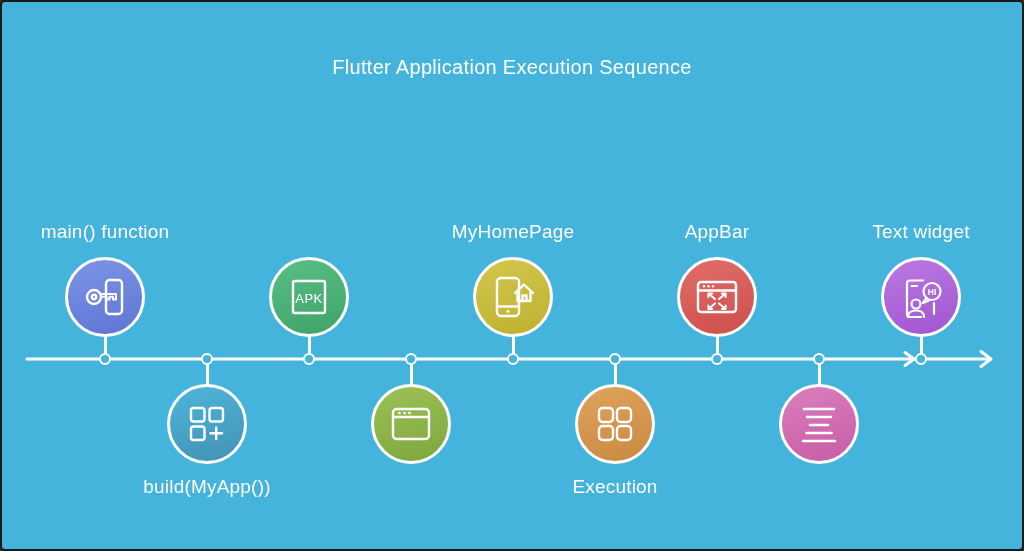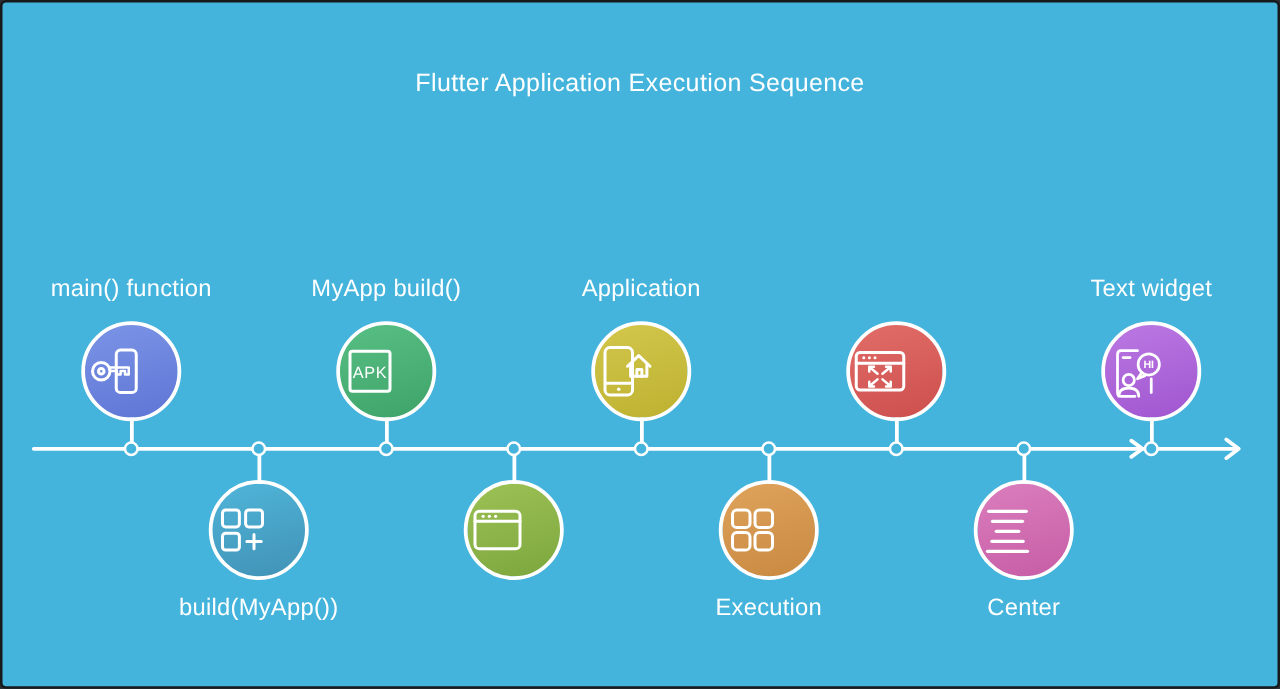--- a/index.html
+++ b/index.html
@@ -29,21 +29,21 @@
   .stem{
     position:absolute;width:3px;background:#fff;
     left:calc(var(--cx) - 1.5px);z-index:0;
   }
   .top .stem{top:330px;height:28px;}
   .bottom .stem{top:356px;height:30px;}
   .bubble{
     position:absolute;width:74px;height:74px;
     border:3px solid #fff;border-radius:50%;
     left:calc(var(--cx) - 40px);
-    display:flex;align-items:center;justify-content:flex-start;
+    display:flex;align-items:center;justify-content:center;
     z-index:2;
   }
   .top .bubble{top:255px;}
   .bottom .bubble{top:382px;}
   .junction{
     position:absolute;width:8px;height:8px;
     border:2.5px solid #fff;border-radius:50%;
     background:var(--bg,#44B4DC);
     left:calc(var(--cx) - 6.5px);top:350.5px;z-index:3;
   }
@@ -90,21 +90,20 @@
         <rect x="8" y="8" width="13.5" height="13.5" rx="2.5"></rect>
         <rect x="26.5" y="8" width="13.5" height="13.5" rx="2.5"></rect>
         <rect x="8" y="26.5" width="13.5" height="13.5" rx="2.5"></rect>
         <path d="M33.2 27.5 V39 M27.5 33.2 H39"></path>
       </svg>
     </div>
     <div class="junction"></div>
   </div>
 
   <div class="node top x2">
-    <div class="node-label">MyApp build()</div>
     <div class="stem"></div>
     <div class="bubble" style="background: linear-gradient(165deg, rgb(88, 191, 132) 0%, rgb(62, 163, 104) 100%);">
       <svg class="icon" width="48" height="48" viewBox="0 0 48 48">
         <rect x="8" y="8" width="32" height="32" rx="2"></rect>
         <text x="24" y="29.5" text-anchor="middle" font-size="13" letter-spacing="0.5">APK</text>
       </svg>
     </div>
     <div class="junction"></div>
   </div>
 
@@ -116,21 +115,21 @@
         <line x1="6" y1="17" x2="42" y2="17"></line>
         <circle class="fillw" cx="12.5" cy="13" r="1.3"></circle>
         <circle class="fillw" cx="17.5" cy="13" r="1.3"></circle>
         <circle class="fillw" cx="22.5" cy="13" r="1.3"></circle>
       </svg>
     </div>
     <div class="junction"></div>
   </div>
 
   <div class="node top x4">
-    <div class="node-label">Application</div>
+    <div class="node-label">MyHomePage</div>
     <div class="stem"></div>
     <div class="bubble" style="background: linear-gradient(165deg, rgb(210, 199, 76) 0%, rgb(190, 177, 49) 100%);">
       <svg class="icon" width="48" height="48" viewBox="0 0 48 48">
         <rect x="8" y="5" width="22" height="38" rx="4"></rect>
         <line x1="9" y1="33.5" x2="29" y2="33.5"></line>
         <circle class="fillw" cx="19" cy="38.3" r="1.4"></circle>
         <path d="M26 20 L35 11.5 L44 20"></path>
         <path d="M28.5 18.5 V28 H41.5 V18.5"></path>
         <path d="M33.5 28 V22.5 H37.5 V28"></path>
       </svg>
@@ -146,41 +145,41 @@
         <rect x="8" y="8" width="14" height="14" rx="3.5"></rect>
         <rect x="26" y="8" width="14" height="14" rx="3.5"></rect>
         <rect x="8" y="26" width="14" height="14" rx="3.5"></rect>
         <rect x="26" y="26" width="14" height="14" rx="3.5"></rect>
       </svg>
     </div>
     <div class="junction"></div>
   </div>
 
   <div class="node top x6">
+    <div class="node-label">AppBar</div>
     <div class="stem"></div>
     <div class="bubble" style="background: linear-gradient(165deg, rgb(225, 109, 104) 0%, rgb(205, 79, 77) 100%);">
       <svg class="icon" width="48" height="48" viewBox="0 0 48 48">
         <rect x="5" y="9" width="38" height="30" rx="3"></rect>
         <line x1="5" y1="17.5" x2="43" y2="17.5"></line>
         <circle class="fillw" cx="11" cy="13.2" r="1.2"></circle>
         <circle class="fillw" cx="15.5" cy="13.2" r="1.2"></circle>
         <circle class="fillw" cx="20" cy="13.2" r="1.2"></circle>
         <g stroke-width="2">
           <path d="M26 26 L32.3 20.7 M28.8 20.4 L32.6 20.4 L32.6 24.1"></path>
           <path d="M22 26 L15.7 20.7 M19.2 20.4 L15.4 20.4 L15.4 24.1"></path>
           <path d="M26 30.5 L32.3 35.8 M28.8 36.1 L32.6 36.1 L32.6 32.4"></path>
           <path d="M22 30.5 L15.7 35.8 M19.2 36.1 L15.4 36.1 L15.4 32.4"></path>
         </g>
       </svg>
     </div>
     <div class="junction"></div>
   </div>
 
   <div class="node bottom x7">
-    <div class="node-label">Center</div>
     <div class="stem"></div>
     <div class="bubble" style="background: linear-gradient(165deg, rgb(218, 126, 189) 0%, rgb(199, 93, 166) 100%);">
       <svg class="icon" width="48" height="48" viewBox="0 0 48 48">
         <g stroke-width="2.6">
           <line x1="9" y1="9" x2="39" y2="9"></line>
           <line x1="12" y1="17" x2="36" y2="17"></line>
           <line x1="15" y1="25" x2="33" y2="25"></line>
           <line x1="11.5" y1="33" x2="36.5" y2="33"></line>
           <line x1="8" y1="41" x2="40" y2="41"></line>
         </g>

